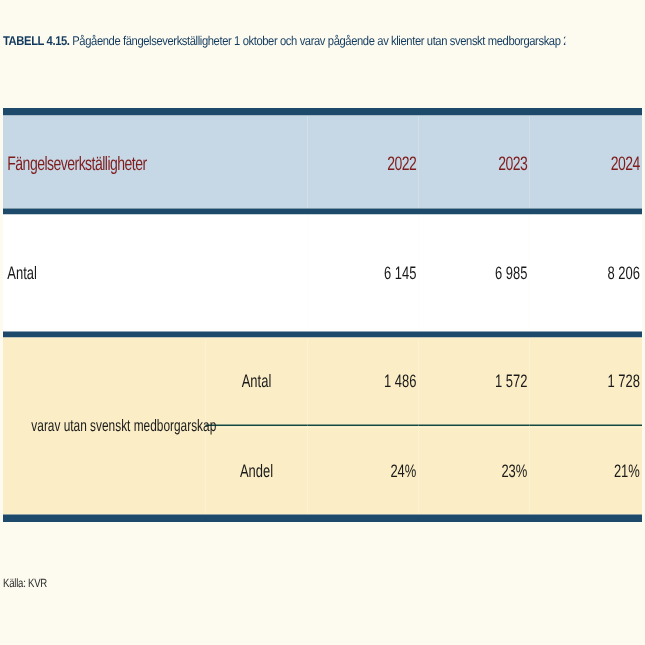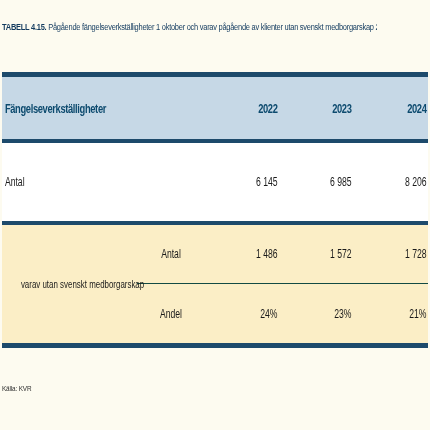--- a/index.html
+++ b/index.html
@@ -65,22 +65,22 @@
     background: #1d4a6b;
   }
   .rule-bottom td {
     height: 5px;
     padding: 0;
     background: #1d4a6b;
   }
 
   tr.head-row td {
     background: #c6d8e6;
-    color: #0c4a6e;
-    font-weight: bold;
+    color: #7f1d1d;
+    font-weight: normal;
     font-size: 13px;
     padding: 0;
     height: 62px;
     vertical-align: middle;
     letter-spacing: -0.5px;
     margin-left: 24px;
   }
   tr.head-row td .cellinner {
     transform: scaleX(0.72);
     display: block;

